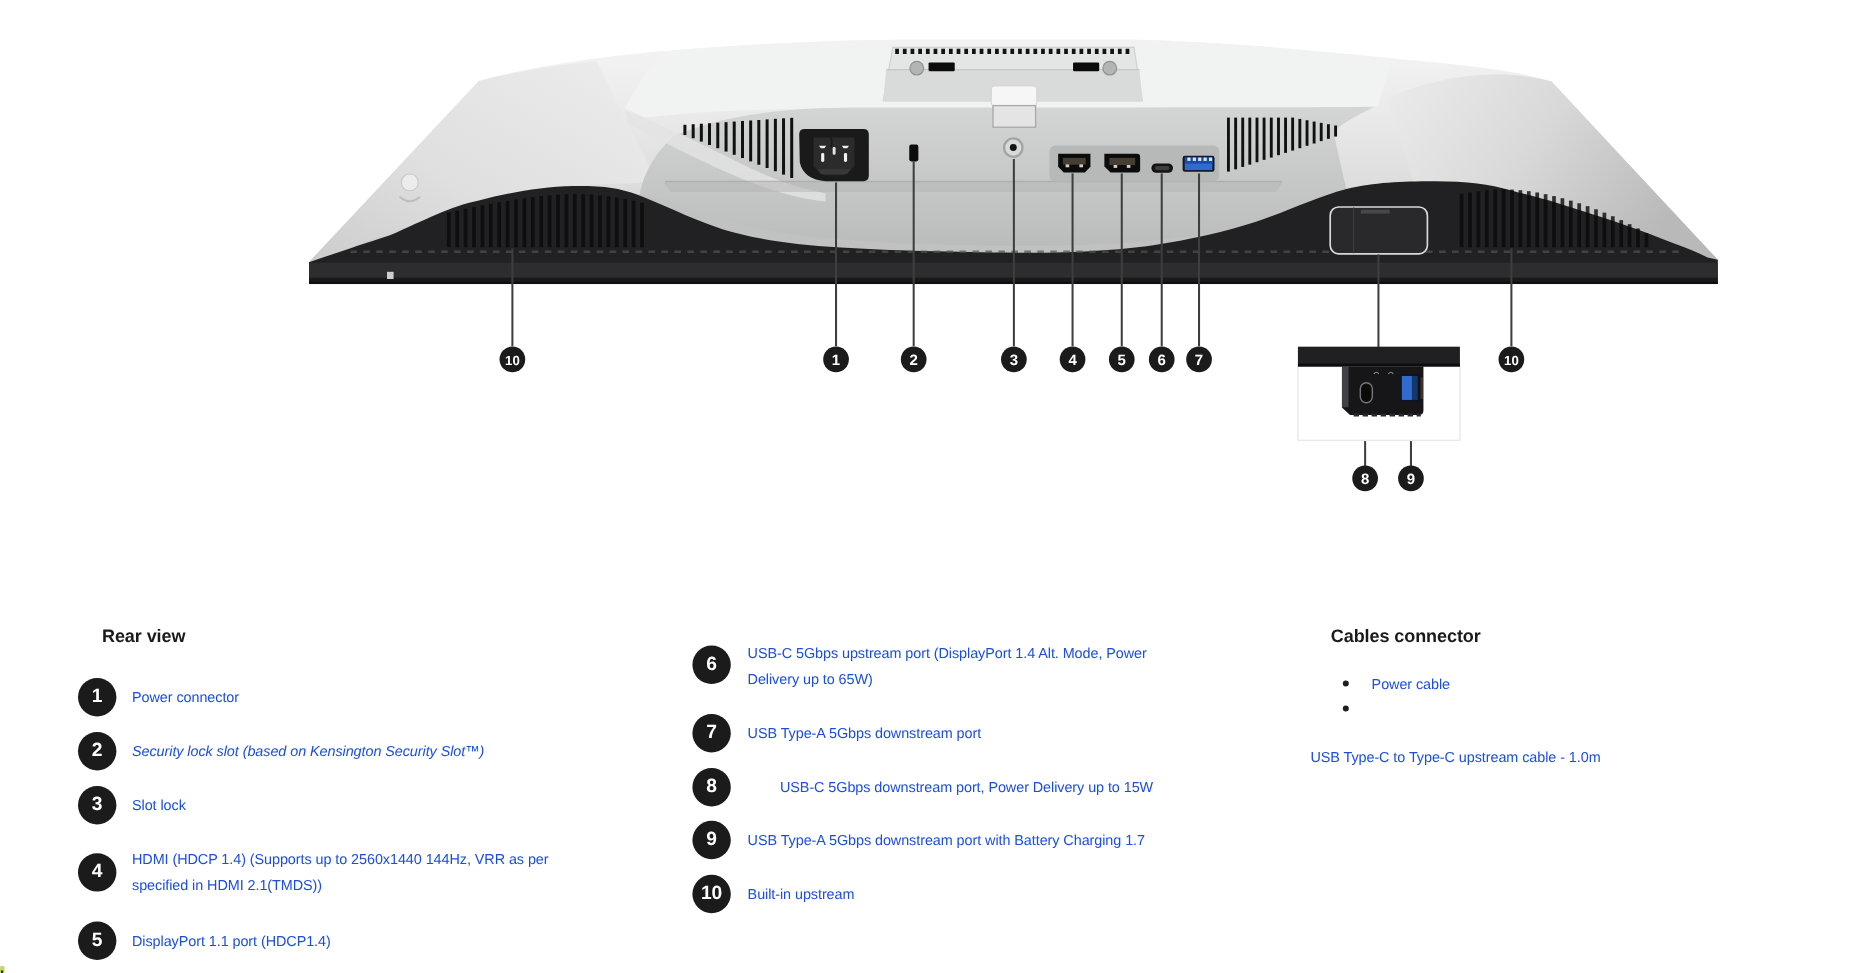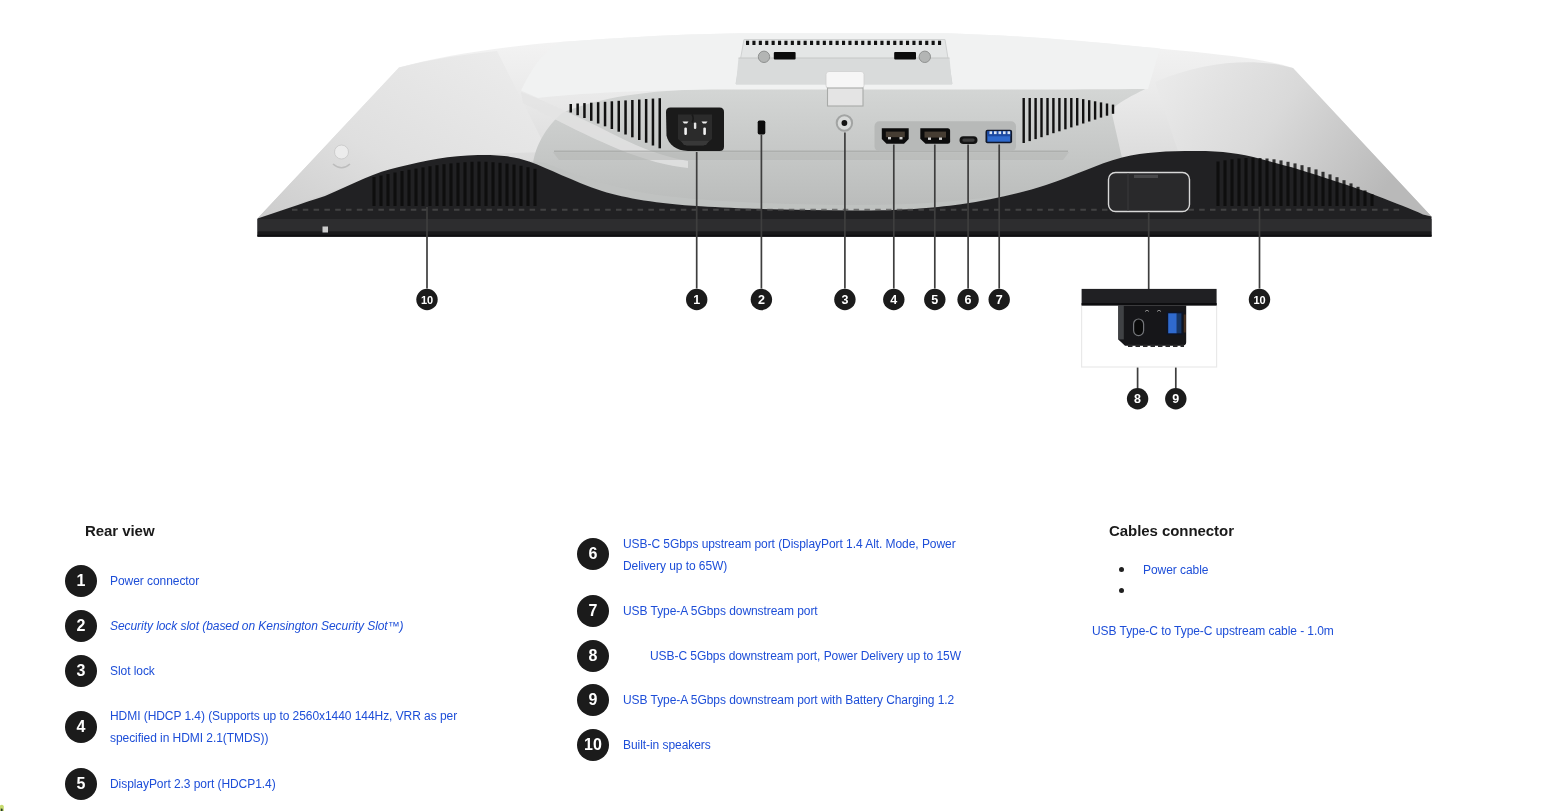--- a/index.html
+++ b/index.html
@@ -299,36 +299,36 @@
 <div class="num" style="left:65px;top:610px;">2</div>
 <div class="txt" style="left:110px;top:615px;font-style:italic;">Security lock slot (based on Kensington Security Slot™)</div>
 
 <div class="num" style="left:65px;top:655px;">3</div>
 <div class="txt" style="left:110px;top:660px;">Slot lock</div>
 
 <div class="num" style="left:65px;top:711px;">4</div>
 <div class="txt" style="left:110px;top:705px;">HDMI (HDCP 1.4) (Supports up to 2560x1440 144Hz, VRR as per<br>specified in HDMI 2.1(TMDS))</div>
 
 <div class="num" style="left:65px;top:768px;">5</div>
-<div class="txt" style="left:110px;top:773px;">DisplayPort 2.3 port (HDCP1.4)</div>
+<div class="txt" style="left:110px;top:773px;">DisplayPort 1.1 port (HDCP1.4)</div>
 
 <div class="num" style="left:577px;top:538px;">6</div>
 <div class="txt" style="left:623px;top:533px;">USB-C 5Gbps upstream port (DisplayPort 1.4 Alt. Mode, Power<br>Delivery up to 65W)</div>
 
 <div class="num" style="left:577px;top:595px;">7</div>
 <div class="txt" style="left:623px;top:600px;text-align:right;">USB Type-A 5Gbps downstream port</div>
 
 <div class="num" style="left:577px;top:640px;">8</div>
 <div class="txt" style="left:623px;top:645px;margin-left:27px;">USB-C 5Gbps downstream port, Power Delivery up to 15W</div>
 
 <div class="num" style="left:577px;top:684px;">9</div>
-<div class="txt" style="left:623px;top:689px;">USB Type-A 5Gbps downstream port with Battery Charging 1.2</div>
+<div class="txt" style="left:623px;top:689px;">USB Type-A 5Gbps downstream port with Battery Charging 1.7</div>
 
 <div class="num" style="left:577px;top:729px;">10</div>
-<div class="txt" style="left:623px;top:734px;">Built-in speakers</div>
+<div class="txt" style="left:623px;top:734px;">Built-in upstream</div>
 
 <div class="hd" style="left:1109px;top:520px;line-height:22px;">Cables connector</div>
 
 <div class="bul" style="left:1119px;top:567px;"></div>
 <div class="txt" style="left:1143px;top:559px;">Power cable</div>
 
 <div class="bul" style="left:1119px;top:588px;"></div>
 <div class="txt" style="left:1092px;top:580px;margin-top:40px;">USB Type-C to Type-C upstream cable - 1.0m</div>
 
 <svg style="position:absolute;left:0;top:804px" width="6" height="7" viewBox="0 0 6 7">

